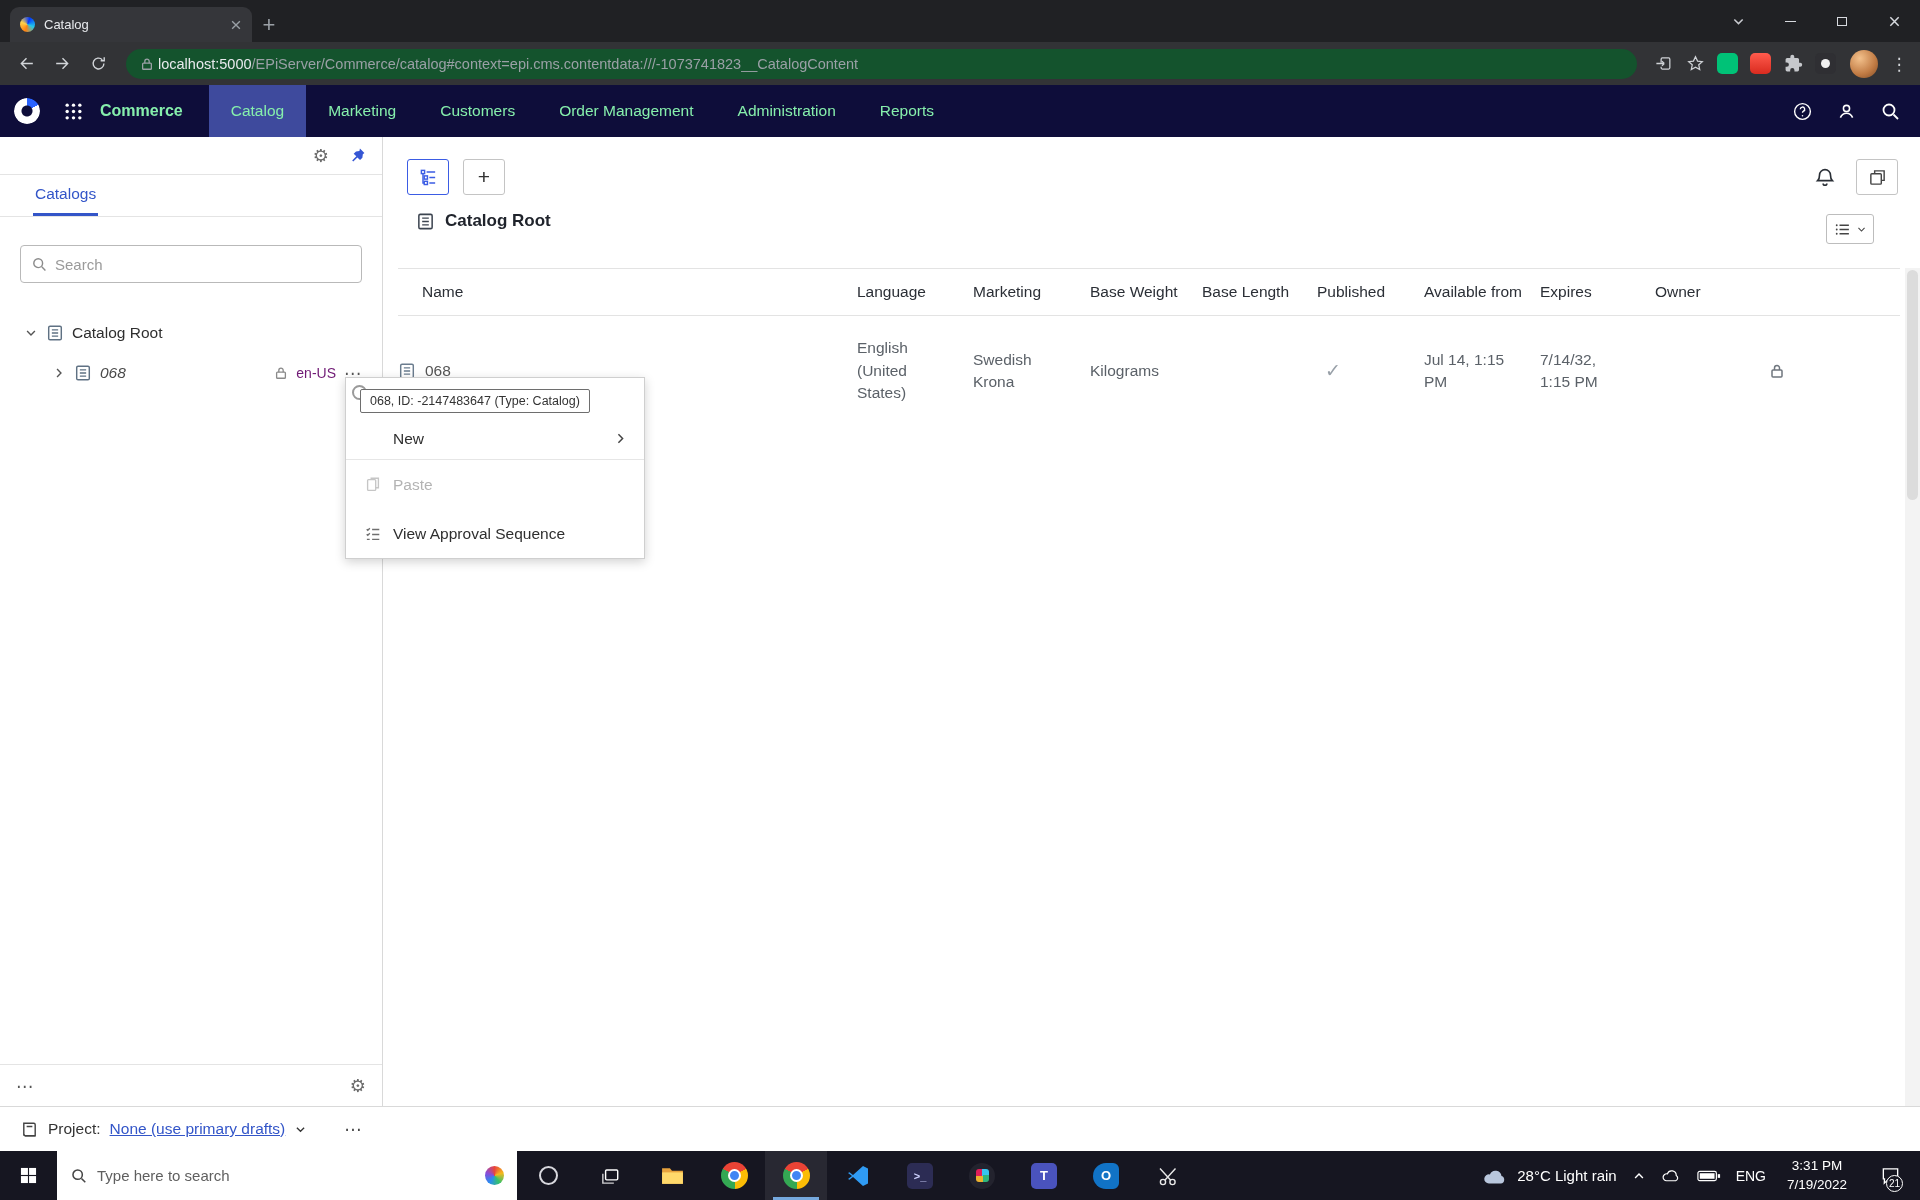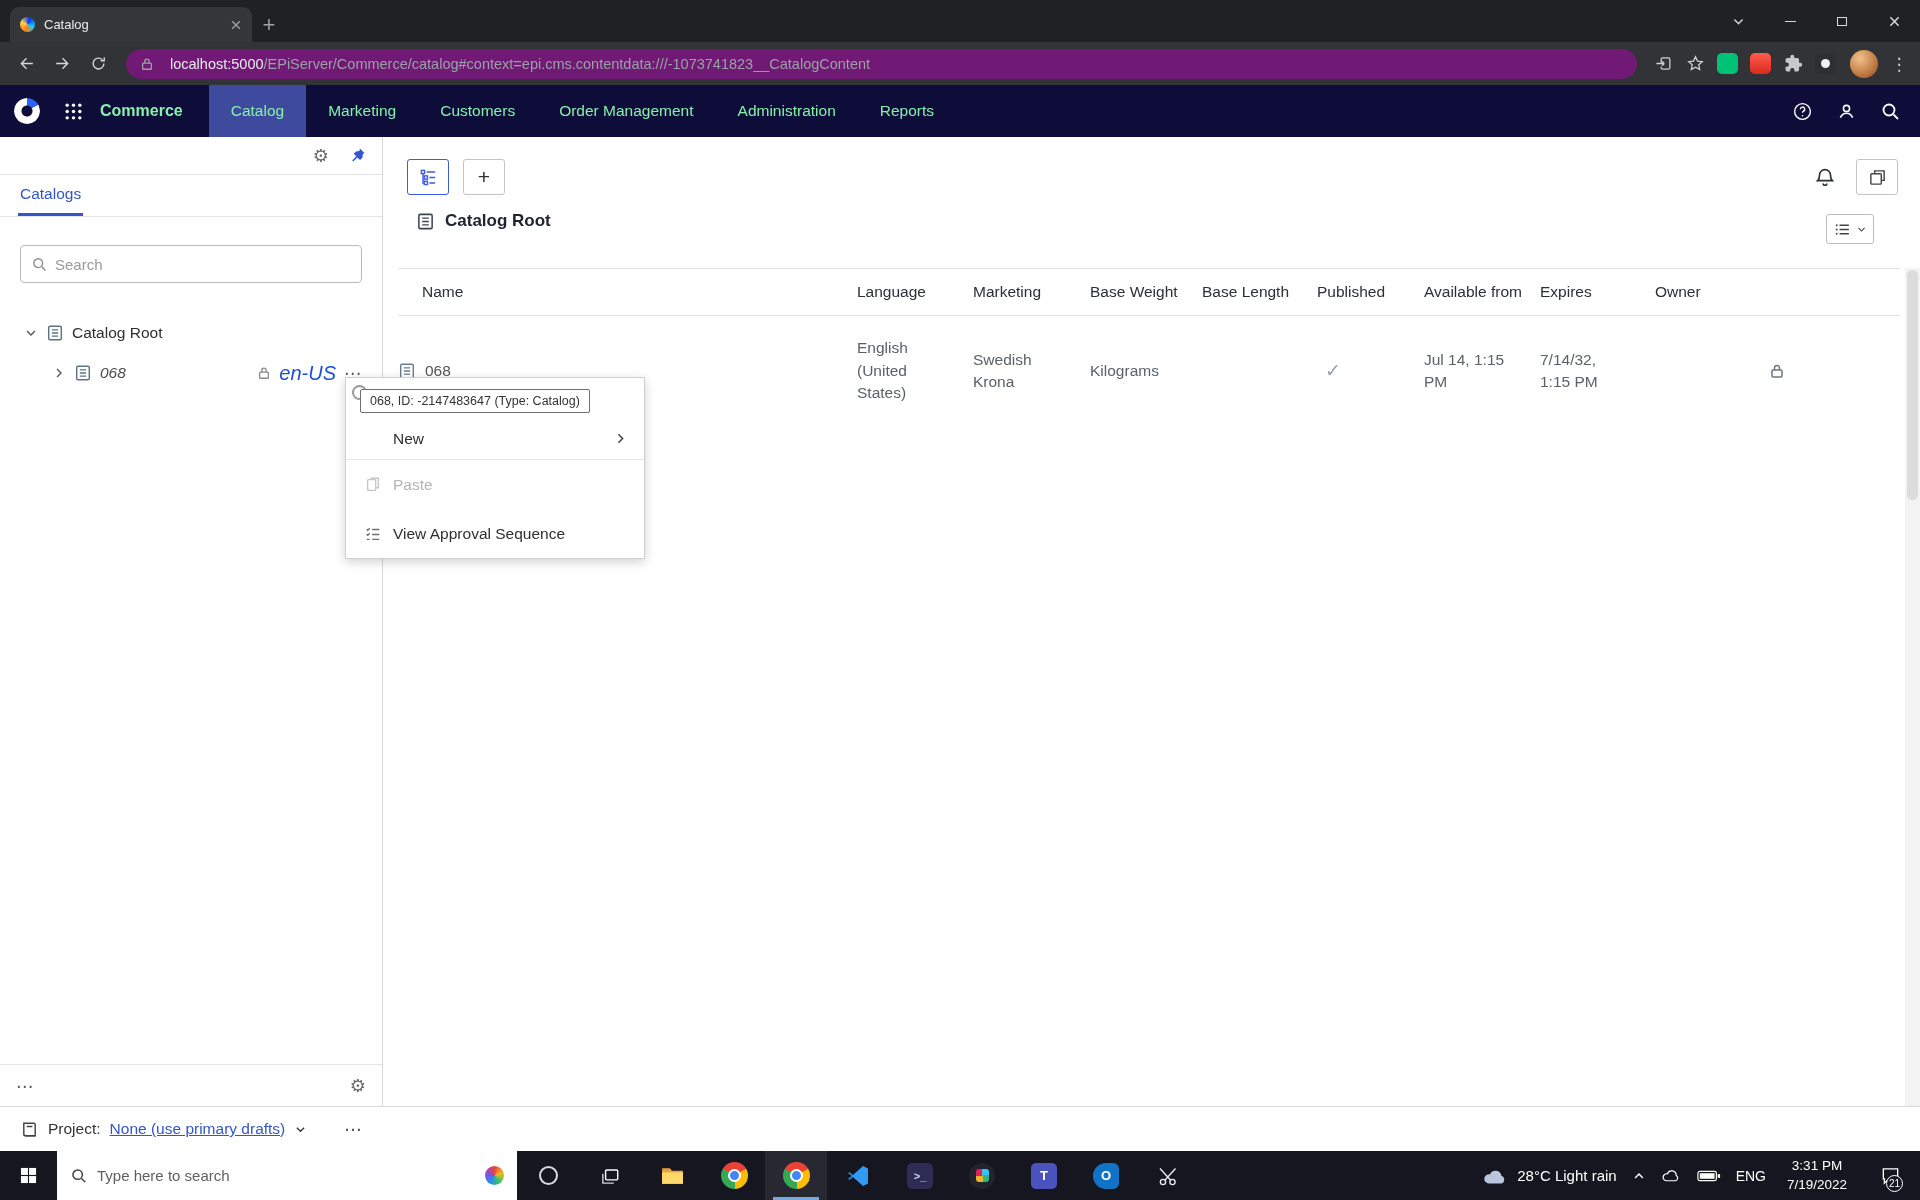--- a/index.html
+++ b/index.html
@@ -15,21 +15,21 @@
   .tab-x{color:#9aa0a6;display:flex}
   .newtab{width:34px;height:35px;display:flex;align-items:center;justify-content:center;color:#9aa0a6;font-size:22px}
   .tab-controls{margin-left:auto;display:flex;align-self:stretch}
   .wbtn{width:52px;display:flex;align-items:center;justify-content:center;color:#d7dadf}
   .min-g{display:block;width:11px;border-top:1.4px solid #d7dadf}
   .max-g{display:block;width:10px;height:9px;border:1.3px solid #d7dadf}
 
   
   .addrbar{position:absolute;top:42px;left:0;right:0;height:43px;background:#323336;display:flex;align-items:center;padding:0 8px;color:#c6c8cc}
   .navbtn{width:36px;height:36px;display:flex;align-items:center;justify-content:center;color:#d2d5d9}
-  .omnibox{flex:1;height:30px;background:#701a75;border-radius:15px;margin:0 10px;display:flex;align-items:center;gap:16px;padding:0 14px;font-size:14.5px;overflow:hidden}
+  .omnibox{flex:1;height:30px;background:#14532d;border-radius:15px;margin:0 10px;display:flex;align-items:center;gap:4px;padding:0 14px;font-size:14.5px;overflow:hidden}
   .url{white-space:nowrap;overflow:hidden}
   .url .host{color:#e8eaed}
   .url .path{color:#9aa0a6}
   .ab-ic{width:32px;height:32px;display:flex;align-items:center;justify-content:center;color:#cfd2d6}
   .ext{width:21px;height:21px;border-radius:5px;margin:0 6px}
   .ext1{background:#00c277}
   .ext2{background:linear-gradient(#ff5b4d,#d92b1f)}
   .ext3{background:#2f2f33;display:flex;align-items:center;justify-content:center}
   .ext3 i{display:block;width:9px;height:9px;border-radius:50%;background:#f1f1f1}
   .avatar{width:28px;height:28px;border-radius:50%;margin:0 8px;background:radial-gradient(circle at 35% 30%,#f3c18c,#c07a43 60%,#7c4a26)}
@@ -43,33 +43,33 @@
   .app-title{font-weight:700;font-size:16px;margin:0 26px 0 8px}
   .nav-item{height:52px;display:flex;align-items:center;padding:0 22px;font-size:15.5px}
   .nav-item.active{background:#3e4a9d}
   .nav-right{margin-left:auto;display:flex;margin-right:8px}
   .nav-ic{width:44px;height:52px;display:flex;align-items:center;justify-content:center}
 
   
   .sidebar{position:absolute;top:137px;left:0;width:383px;bottom:94px;background:#fff;border-right:1px solid #d9d9d9}
   .sb-head{height:38px;border-bottom:1px solid #e4e4e4;display:flex;align-items:center;justify-content:flex-end;gap:20px;padding-right:16px}
   .gear{font-size:18px;color:#6b6b6b;line-height:1}
-  .sb-tabs{height:42px;border-bottom:1px solid #e4e4e4;display:flex;padding-left:18px}
+  .sb-tabs{height:42px;border-bottom:1px solid #e4e4e4;display:flex;padding-left:33px}
   .sb-tab{display:flex;align-items:center;color:#3355c8;font-size:15.5px;border-bottom:3px solid #3355c8;padding:0 2px}
   .sb-search{margin:28px 20px 0 20px;height:38px;border:1px solid #b9b9b9;border-radius:4px;display:flex;align-items:center;gap:8px;padding:0 10px;color:#8b8b8b}
   .sb-search input{border:none;outline:none;font-size:15px;color:#333;width:100%;font-family:inherit;background:transparent}
   .sb-search input::placeholder{color:#9a9a9a}
   .tree{margin-top:30px}
   .tree-row{height:40px;display:flex;align-items:center;gap:8px;font-size:15.5px;color:#2f2f2f;padding:0 20px 0 24px}
   .tree-row.child{padding-left:52px}
   .tw{color:#555}
   .t-ic{color:#5f7183}
   .lbl-068{font-style:italic;color:#4a4a4a}
   .row-right{margin-left:auto;display:flex;align-items:center;gap:8px}
-  .lang-tag{font-style:italic;color:#1d4ed8;font-size:20px}
+  .lang-tag{color:#701a75;font-size:14px}
   .more{color:#555;font-size:17px;letter-spacing:1px}
   .sb-bottom{position:absolute;left:0;right:0;bottom:0;height:42px;border-top:1px solid #e4e4e4;display:flex;align-items:center;justify-content:space-between;padding:0 16px}
 
   
   .main{position:absolute;top:137px;left:384px;right:0;bottom:94px;background:#fff}
   .main-toolbar{position:absolute;top:22px;left:23px;display:flex;gap:14px}
   .tbtn{width:42px;height:36px;border:1px solid #c4c4c4;border-radius:3px;background:#fff;display:flex;align-items:center;justify-content:center;color:#333;font-size:21px}
   .tbtn.sel{border-color:#3b5ce4;color:#3b5ce4}
   .main-top-right{position:absolute;top:22px;right:22px;display:flex;align-items:center;gap:20px;height:36px}
   .page-title{position:absolute;top:74px;left:32px;display:flex;align-items:center;gap:10px;font-weight:700;font-size:17px;color:#20242c}

